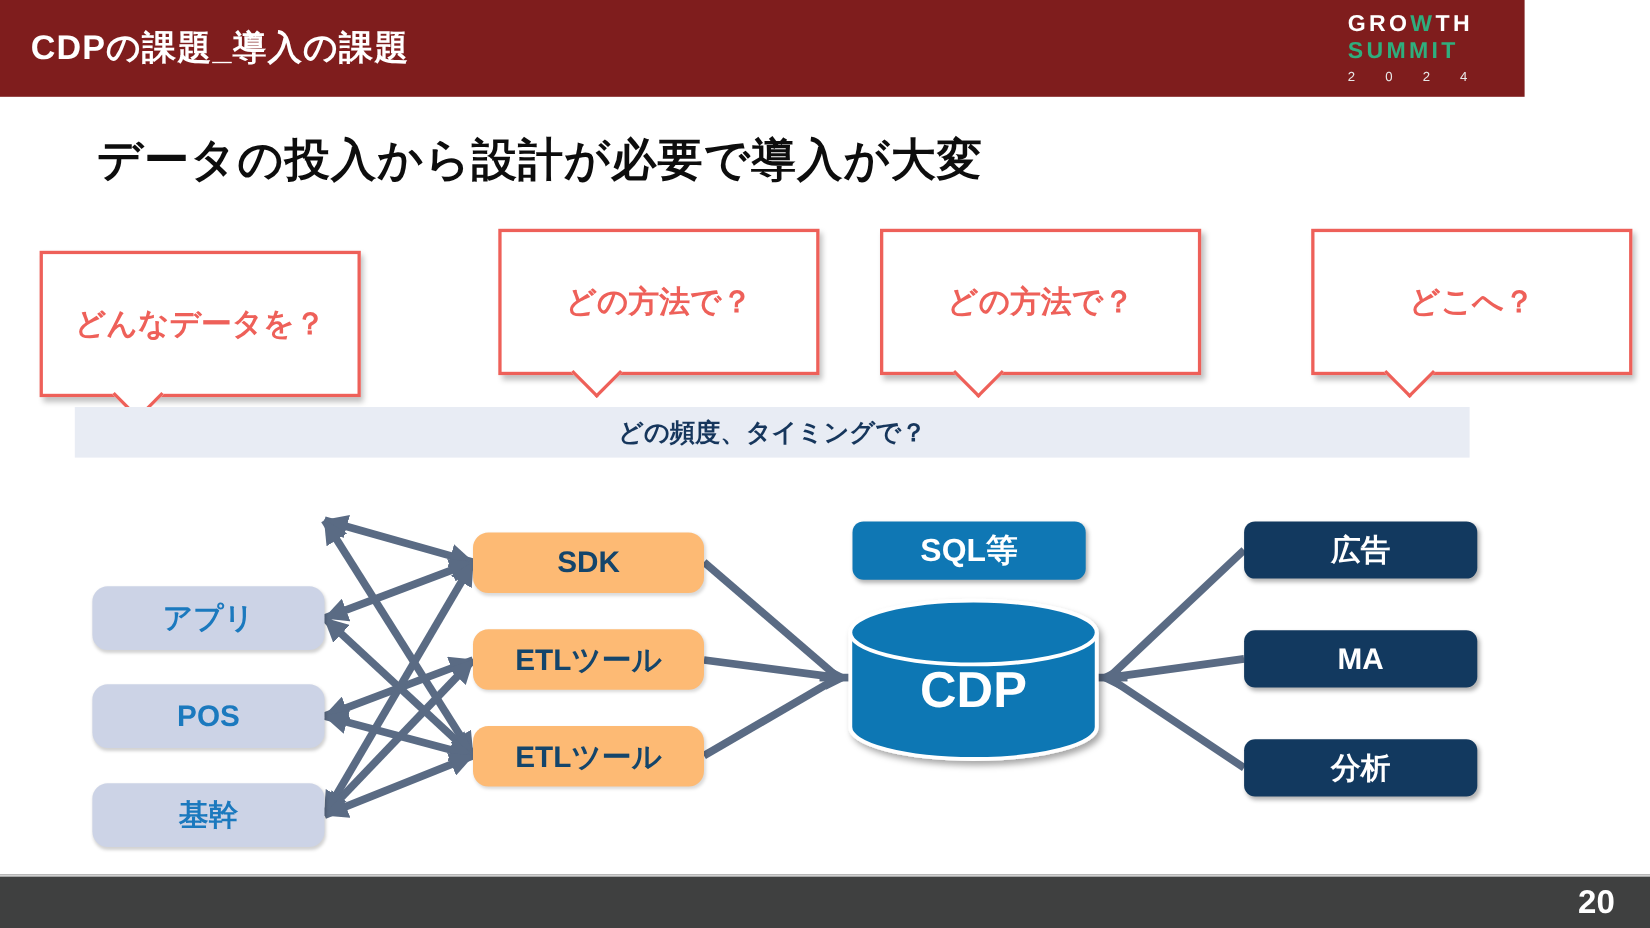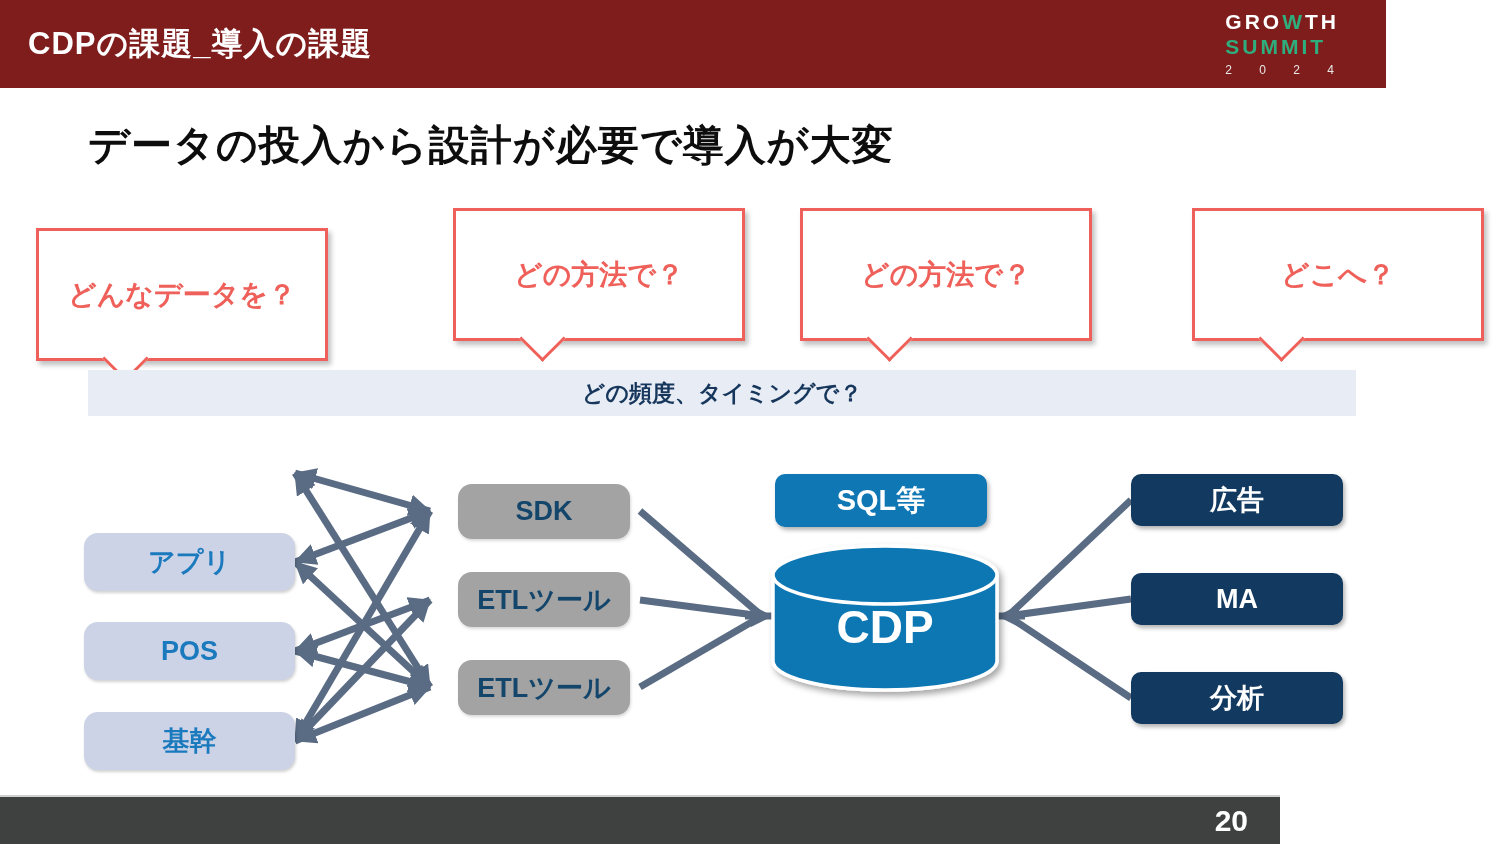--- a/index.html
+++ b/index.html
@@ -28,50 +28,50 @@
     color:#ee6059;font-size:28px;font-weight:bold;
   }
   .callout .tail{
     position:absolute;bottom:-17px;left:70px;width:30px;height:30px;background:#ffffff;
     border-right:3px solid #ee6059;border-bottom:3px solid #ee6059;
     transform:rotate(45deg);
   }
   .callout-1{left:36px;margin-top:20px;} .callout-2{left:420px;margin-left:33px;} .callout-3{left:800px;} .callout-4{left:1192px;}
   
   .banner{
-    position:absolute;left:88px;top:370px;width:1268px;height:46px;background:#e8ecf4;
+    position:absolute;left:68px;top:370px;width:1268px;height:46px;background:#e8ecf4;
     display:flex;align-items:center;justify-content:center;
     color:#16365c;font-size:23px;font-weight:bold;
   }
   
   .box{position:absolute;display:flex;align-items:center;justify-content:center;font-weight:bold;}
   .src-box{
     left:84px;width:211px;height:58px;background:#ccd3e6;border-radius:14px;
     color:#1b79be;font-size:27px;box-shadow:1px 2px 3px rgba(0,0,0,0.18);
   }
   .src-1{top:444px;} .src-2{top:533px;} .src-3{top:622px;} .src-4{top:712px;}
   .mid-box{
-    left:430px;width:172px;height:55px;background:#a3a3a3;border-radius:14px;
-    color:#14456b;font-size:27px;box-shadow:1px 2px 3px rgba(0,0,0,0.15);margin-left:28px;
+    left:430px;width:210px;height:55px;background:#fdba74;border-radius:14px;
+    color:#14456b;font-size:27px;box-shadow:1px 2px 3px rgba(0,0,0,0.15);
   }
   .mid-1{top:484px;} .mid-2{top:572px;} .mid-3{top:660px;}
   .sql-box{
     left:775px;top:474px;width:212px;height:53px;background:#0f77b4;border-radius:10px;
     color:#ffffff;font-size:29px;box-shadow:2px 3px 4px rgba(0,0,0,0.3);
   }
   .dst-box{
     left:1131px;width:212px;height:52px;background:#12395f;border-radius:10px;
     color:#ffffff;font-size:27px;box-shadow:2px 3px 4px rgba(0,0,0,0.3);
   }
   .dst-1{top:474px;} .dst-2{top:573px;} .dst-3{top:672px;}
   
   .connectors{position:absolute;left:0;top:0;width:1500px;height:844px;pointer-events:none;}
   .cylinder{position:absolute;left:755px;top:530px;width:260px;height:175px;pointer-events:none;}
   
-  .footer{position:absolute;left:0;bottom:0;width:1280px;height:47px;background:#3f4040;border-top:2px solid #d0d0d0;}
+  .footer{position:absolute;left:0;bottom:0;width:1500px;height:47px;background:#3f4040;border-top:2px solid #d0d0d0;}
   .page-number{
     position:absolute;right:32px;top:0;height:47px;display:flex;align-items:center;
     color:#ffffff;font-size:30px;font-weight:bold;
   }
 </style>
 </head>
 <body>
 
 <div class="slide">
 

